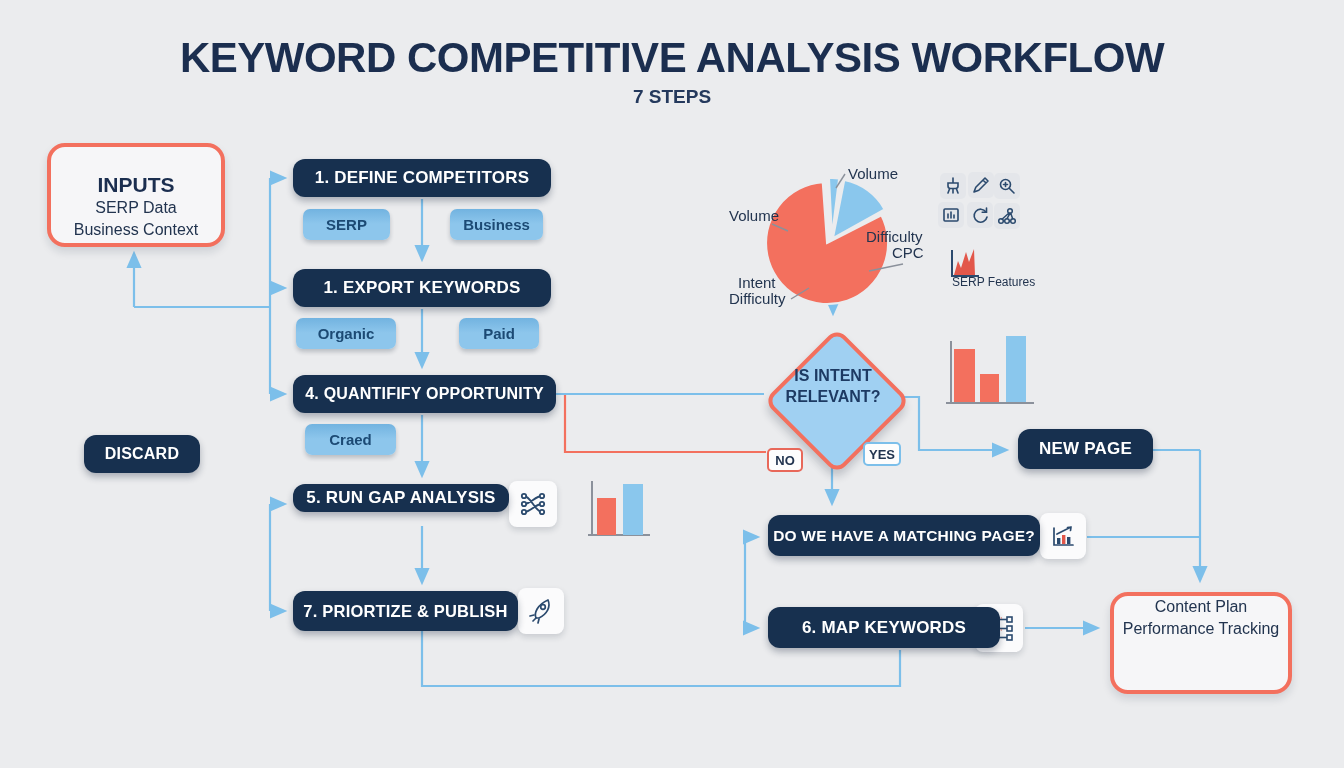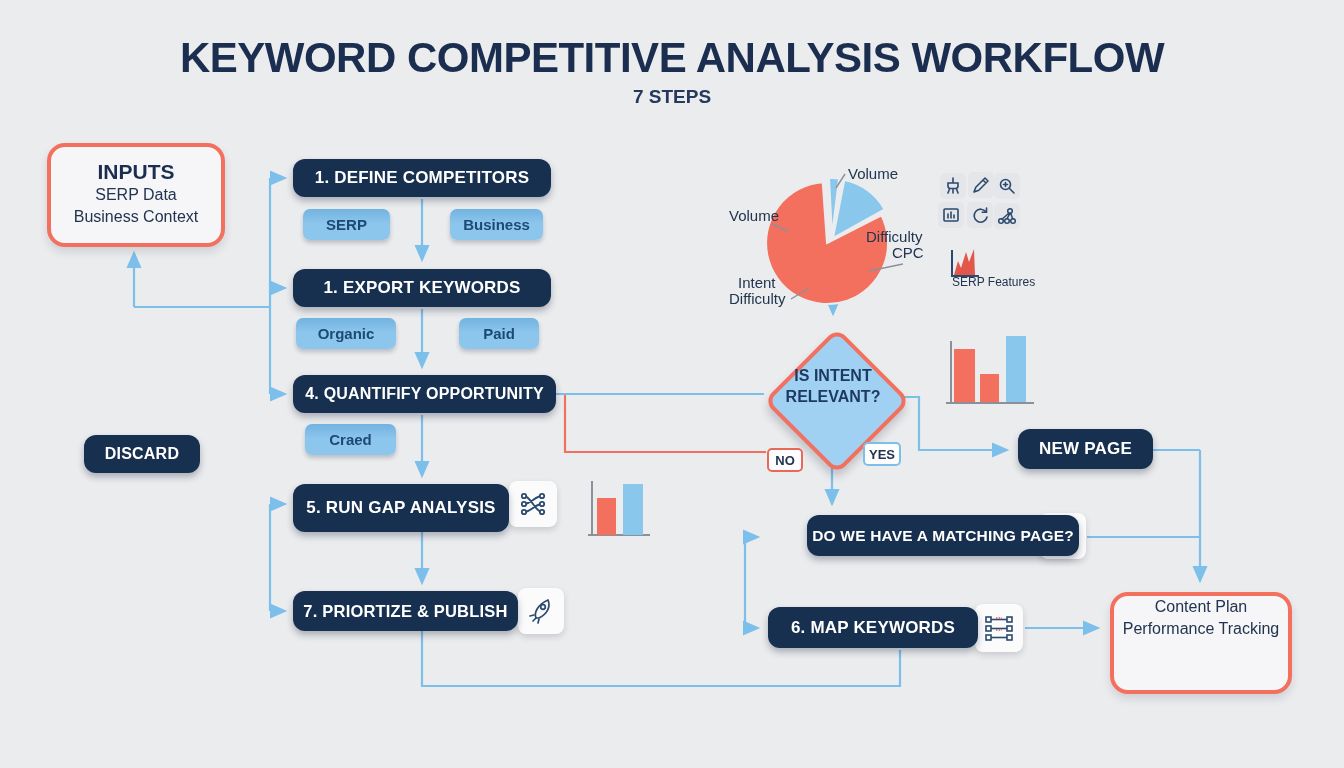--- a/index.html
+++ b/index.html
@@ -11,21 +11,21 @@
        color:#1b2e4f;letter-spacing:-.5px;}
   .page-sub{left:0;top:86px;width:1344px;text-align:center;font-size:19px;font-weight:700;color:#24395d;}
   .navy-box{background:#17304f;color:#fff;font-weight:700;display:flex;align-items:center;
        justify-content:center;border-radius:12px;box-shadow:0 4px 7px rgba(18,30,52,.3);
        font-size:17px;letter-spacing:.2px;white-space:nowrap;z-index:3;}
   .tag{background:linear-gradient(180deg,#72b3e0 0%,#8dc6ec 48%);color:#1c4a74;font-weight:700;
        display:flex;align-items:center;justify-content:center;border-radius:7px;font-size:15px;
        box-shadow:0 3px 4px rgba(18,30,52,.22);z-index:3;}
   .io-box{background:#f6f6f8;border:4px solid #f3705e;border-radius:18px;text-align:center;
        box-shadow:0 5px 9px rgba(18,30,52,.13);z-index:3;}
-  .io-title{font-size:21px;font-weight:800;color:#1b2e4f;margin-top:13px;}
+  .io-title{font-size:21px;font-weight:800;color:#1b2e4f;margin-top:26px;}
   .io-line{font-size:16px;color:#22344f;line-height:1.35;}
   .icon-chip{background:#fbfbfc;border-radius:8px;box-shadow:0 3px 6px rgba(18,30,52,.16);
        display:flex;align-items:center;justify-content:center;z-index:2;}
   .mini-icon{background:#e4e6ea;border-radius:5px;display:flex;align-items:center;
        justify-content:center;z-index:2;}
   .diamond{left:785px;top:349px;width:96px;height:96px;background:#a0d0f2;border:4px solid #f3705e;
        border-radius:12px;transform:rotate(45deg);box-shadow:4px 5px 9px rgba(18,30,52,.2);z-index:2;}
   .diamond-text{left:763px;top:366px;width:140px;text-align:center;color:#1d3a63;font-weight:800;
        font-size:16px;line-height:1.3;z-index:3;}
   .badge{background:#fdfdfd;border:2px solid;border-radius:5px;font-weight:700;font-size:13px;
@@ -147,21 +147,21 @@
   <span>Paid</span>
   </div>
 
 <div class="abs navy-box" style="left:293px;top:375px;width:263px;height:38px;font-size:16px;">
   <span>4. QUANTIFIFY OPPORTUNITY</span>
   </div>
 <div class="abs tag" style="left:305px;top:424px;width:91px;height:31px;">
   <span>Craed</span>
   </div>
 
-<div class="abs navy-box" style="left:293px;top:484px;width:216px;height:48px;">
+<div class="abs navy-box" style="left:293px;top:484px;width:216px;height:28px;">
   <span>5. RUN GAP ANALYSIS</span>
   </div>
 <div class="abs icon-chip" style="left:509px;top:481px;width:48px;height:46px;">
   <svg width="34" height="34" viewBox="0 0 34 34" fill="none" stroke="#2b4a6e" stroke-width="1.8" stroke-linecap="round">
     <path d="M8 9 C15 9 19 25 26 25 M8 17 C15 17 19 9 26 9 M8 25 C15 25 19 17 26 17"></path>
     <circle cx="8" cy="9" r="2.2" fill="#fbfbfc"></circle>
       <circle cx="8" cy="17" r="2.2" fill="#fbfbfc"></circle>
     <circle cx="8" cy="25" r="2.2" fill="#fbfbfc"></circle>
       <circle cx="26" cy="9" r="2.2" fill="#fbfbfc"></circle>
     <circle cx="26" cy="17" r="2.2" fill="#fbfbfc"></circle>
@@ -239,34 +239,34 @@
   <span>NO</span>
   </div>
 <div class="abs badge" style="left:863px;top:442px;width:34px;height:20px;border-color:#7cbfea;">
   <span>YES</span>
   </div>
 
 <div class="abs navy-box" style="left:1018px;top:429px;width:135px;height:40px;">
   <span>NEW PAGE</span>
   </div>
 
-<div class="abs navy-box" style="left:807px;top:515px;width:272px;height:41px;font-size:15.5px;">
+<div class="abs navy-box" style="left:768px;top:515px;width:272px;height:41px;font-size:15.5px;">
   <span>DO WE HAVE A MATCHING PAGE?</span>
   </div>
 <div class="abs icon-chip" style="left:1040px;top:513px;width:46px;height:46px;">
   <svg width="34" height="34" viewBox="0 0 34 34" fill="none" stroke="#2b4a6e" stroke-width="1.7" stroke-linecap="round">
     <path d="M8 9v17h19"></path>
     <rect x="11" y="19" width="3.4" height="6" fill="#2b4a6e" stroke="none"></rect>
     <rect x="16" y="16" width="3.4" height="9" fill="#e2574a" stroke="none"></rect>
     <rect x="21" y="18" width="3.4" height="7" fill="#2b4a6e" stroke="none"></rect>
     <path d="M11 15 L25 8 M25 8l-3.5.5 M25 8l-.5 3.5"></path>
   </svg>
 </div>
 
-<div class="abs navy-box" style="left:768px;top:607px;width:210px;height:41px;">
+<div class="abs navy-box" style="left:768px;top:607px;width:232px;height:41px;">
   <span>6. MAP KEYWORDS</span>
   </div>
 <div class="abs icon-chip" style="left:975px;top:604px;width:48px;height:48px;">
   <svg width="38" height="38" viewBox="0 0 38 38" fill="none" stroke="#2b4a6e" stroke-width="1.6">
     <rect x="6" y="8" width="5" height="5"></rect>
       <rect x="27" y="8" width="5" height="5"></rect>
       <path d="M11 10.5h16"></path>
     <rect x="6" y="17" width="5" height="5"></rect>
       <rect x="27" y="17" width="5" height="5"></rect>
       <path d="M11 19.5h16"></path>

